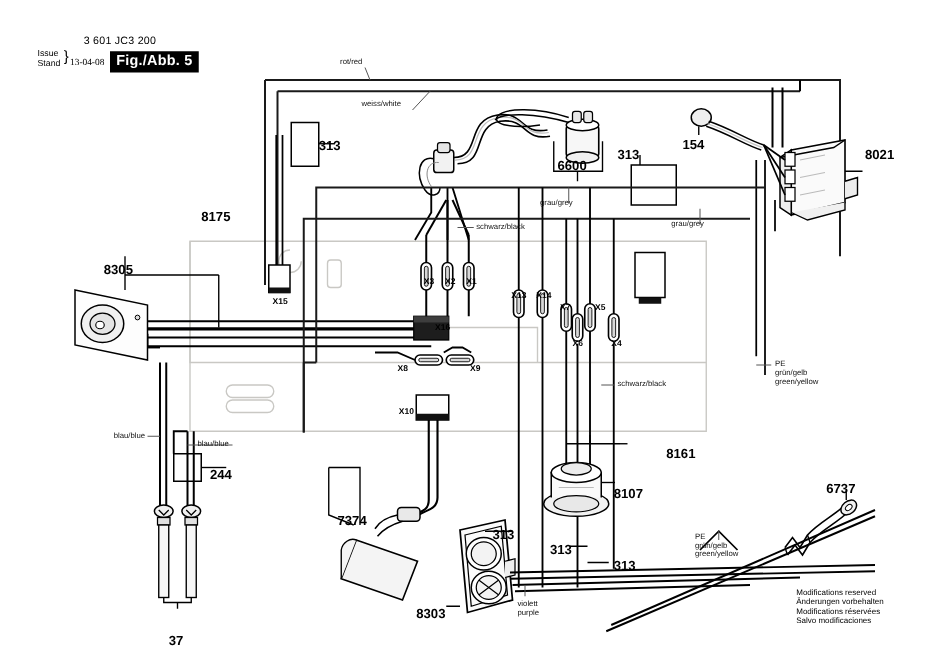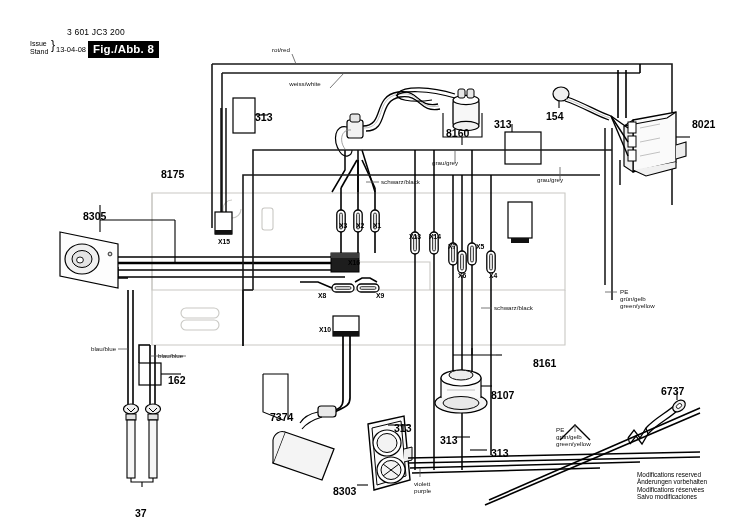--- a/index.html
+++ b/index.html
@@ -4,21 +4,21 @@
 <style>
   html,body{margin:0;padding:0;background:#ffffff;}
   body{width:750px;height:530px;position:relative;overflow:hidden;
        font-family:"Liberation Sans",sans-serif;color:#000;}
   #sheet{position:absolute;left:0;top:0;width:750px;height:530px;background:#fff;}
   svg{position:absolute;left:0;top:0;width:750px;height:530px;}
 
   .hdr{position:absolute;}
   .hdr-partno{left:47px;top:27px;font-size:8.5px;letter-spacing:.2px;margin-left:20px;}
   .hdr-issue{left:30px;top:40px;font-size:7px;line-height:7.6px;}
-  .hdr-date{left:56px;top:45px;font-size:7.5px;}
+  .hdr-date{left:56px;top:45px;font-size:7.5px;font-family:Liberation Serif, serif;}
   .hdr-brace{left:51px;top:39px;font-size:12px;line-height:12px;}
   .figbox{left:88px;top:41px;background:#000;color:#fff;font-size:11.5px;
           font-weight:bold;padding:2px 5px 3px 5px;letter-spacing:.2px;}
 
   .lbl{position:absolute;font-size:10.5px;font-weight:bold;white-space:nowrap;}
   .conn{position:absolute;font-size:6.8px;font-weight:bold;white-space:nowrap;}
   .wire{position:absolute;font-size:6.2px;white-space:nowrap;color:#111;line-height:6.8px;}
   .foot{position:absolute;left:637px;top:471px;font-size:6.4px;line-height:7.4px;}
 </style>
 </head>
@@ -341,46 +341,46 @@
     </g>
   </svg>
 
   <div class="hdr hdr-partno">3 601 JC3 200</div>
   <div class="hdr hdr-issue">
     <div>Issue</div>
     <div>Stand</div>
   </div>
   <div class="hdr hdr-brace">}</div>
   <div class="hdr hdr-date">13-04-08</div>
-  <div class="hdr figbox">Fig./Abb. 8</div>
+  <div class="hdr figbox">Fig./Abb. 5</div>
 
   <div id="part-labels">
       <div class="lbl" style="left: 255px; top: 111px;">
         <div>313</div>
       </div>
       <div class="lbl" style="left: 446px; top: 127px;">
-        <div>8160</div>
+        <div>6600</div>
       </div>
       <div class="lbl" style="left: 494px; top: 118px;">
         <div>313</div>
       </div>
       <div class="lbl" style="left: 546px; top: 110px;">
         <div>154</div>
       </div>
       <div class="lbl" style="left: 692px; top: 118px;">
         <div>8021</div>
       </div>
       <div class="lbl" style="left: 161px; top: 168px;">
         <div>8175</div>
       </div>
       <div class="lbl" style="left: 83px; top: 210px; text-align: right;">
         <div>8305</div>
       </div>
       <div class="lbl" style="left: 168px; top: 374px;">
-        <div>162</div>
+        <div>244</div>
       </div>
       <div class="lbl" style="left: 135px; top: 487px; margin-top: 20px;">
         <div>37</div>
       </div>
       <div class="lbl" style="left: 270px; top: 411px;">
         <div>7374</div>
       </div>
       <div class="lbl" style="left: 333px; top: 485px;">
         <div>8303</div>
       </div>

